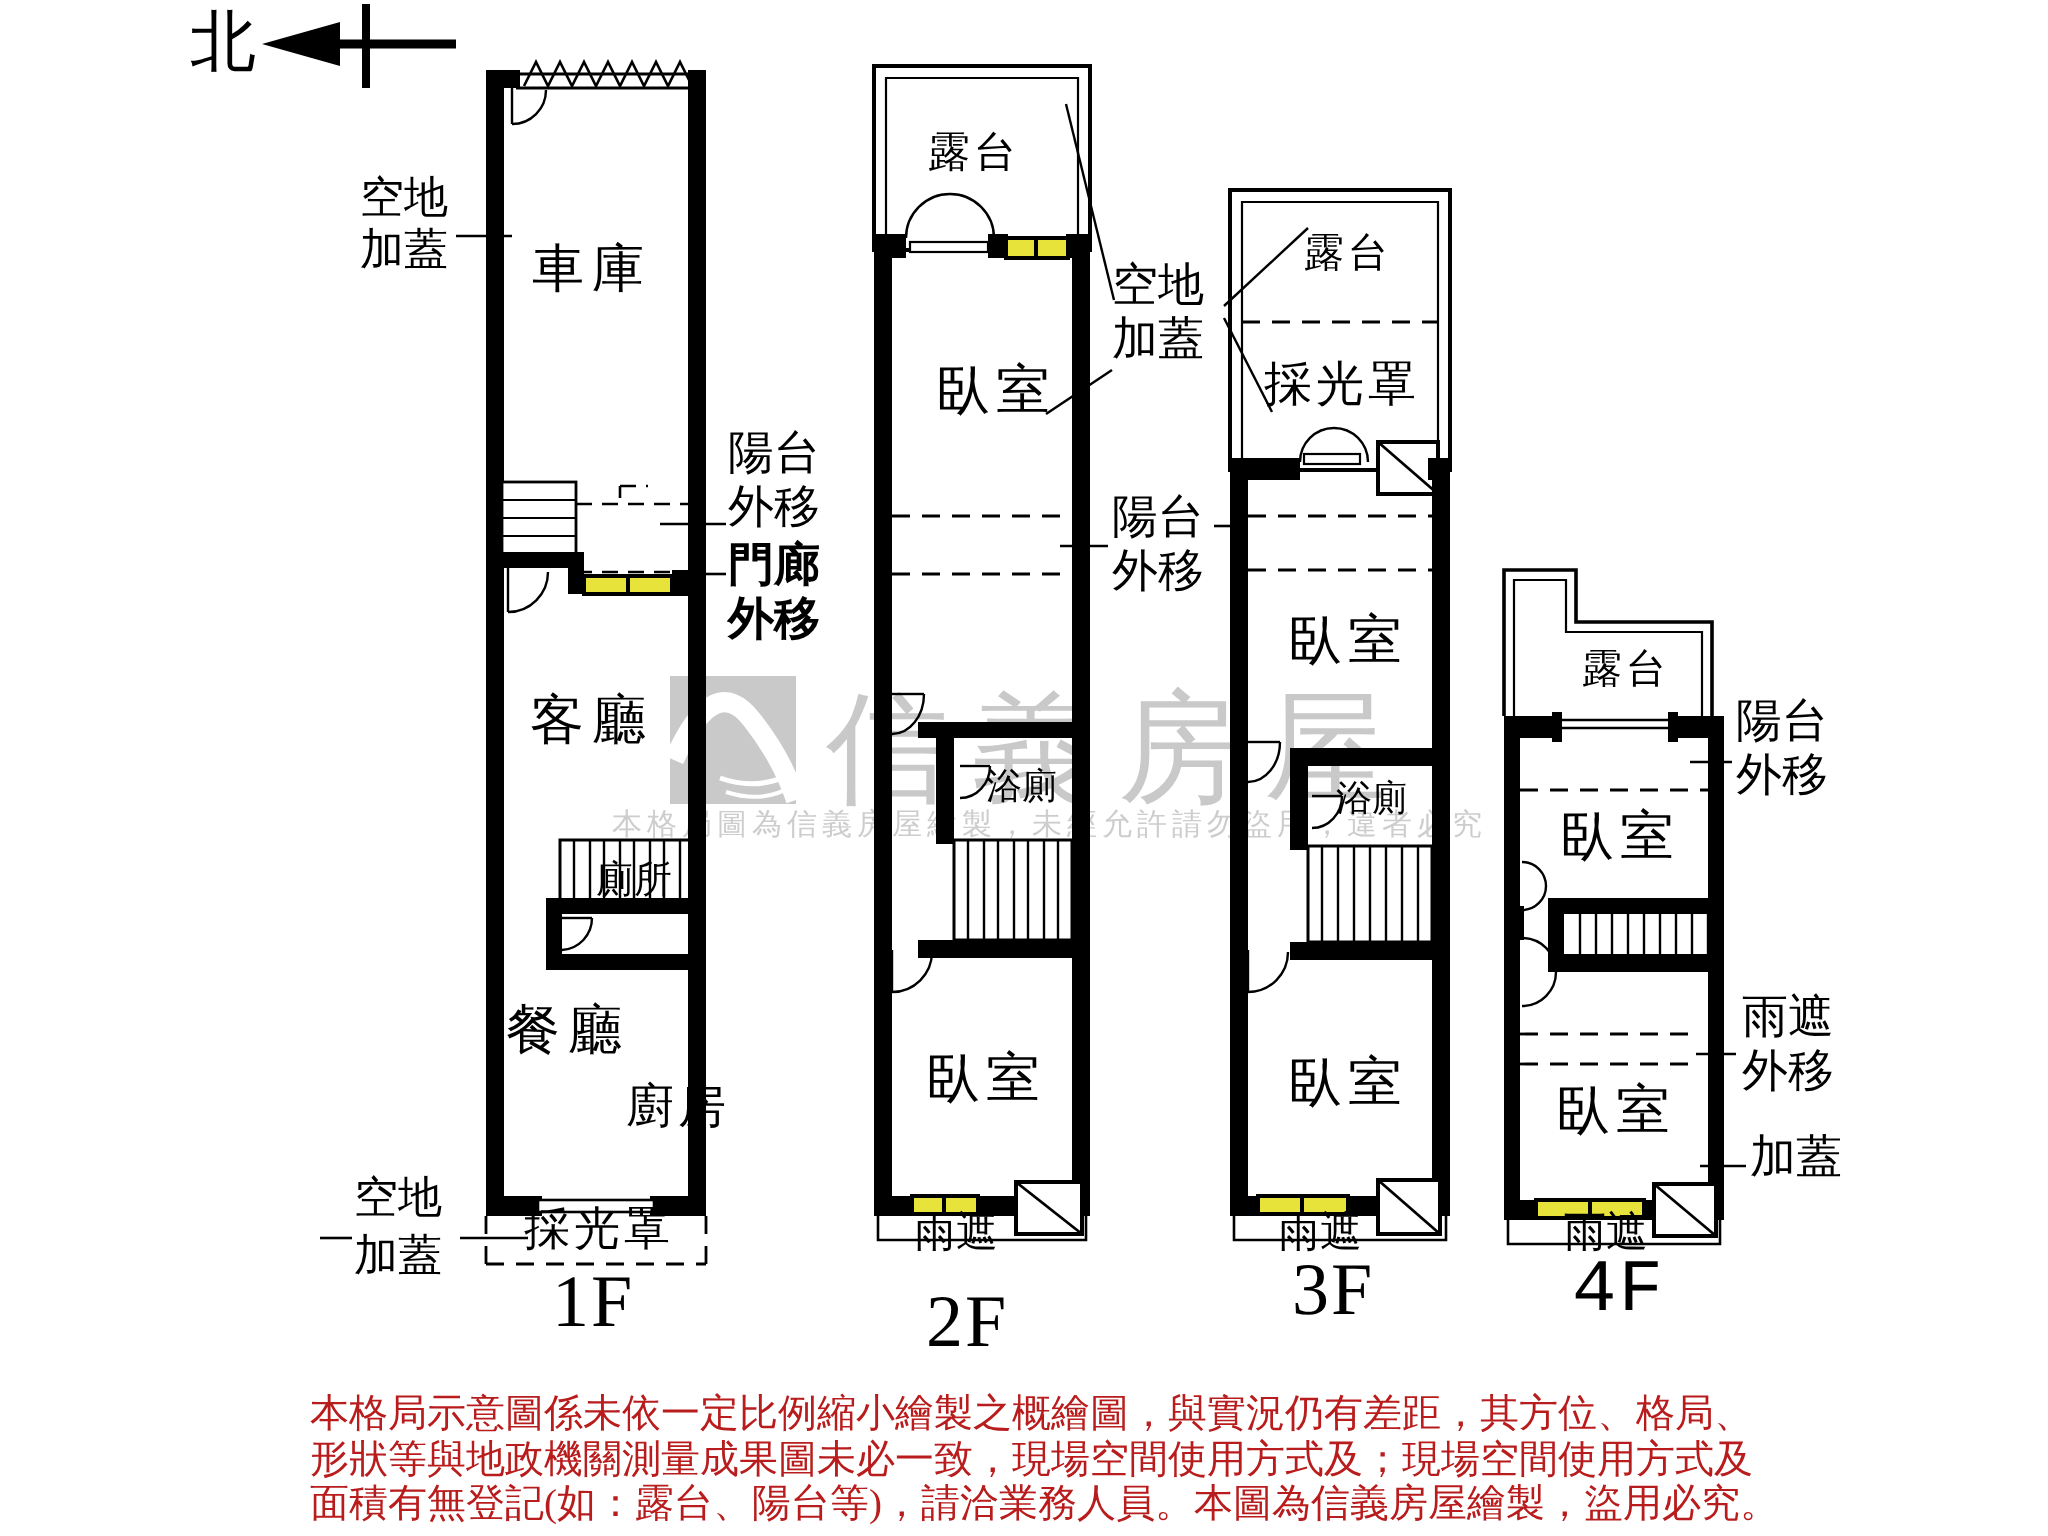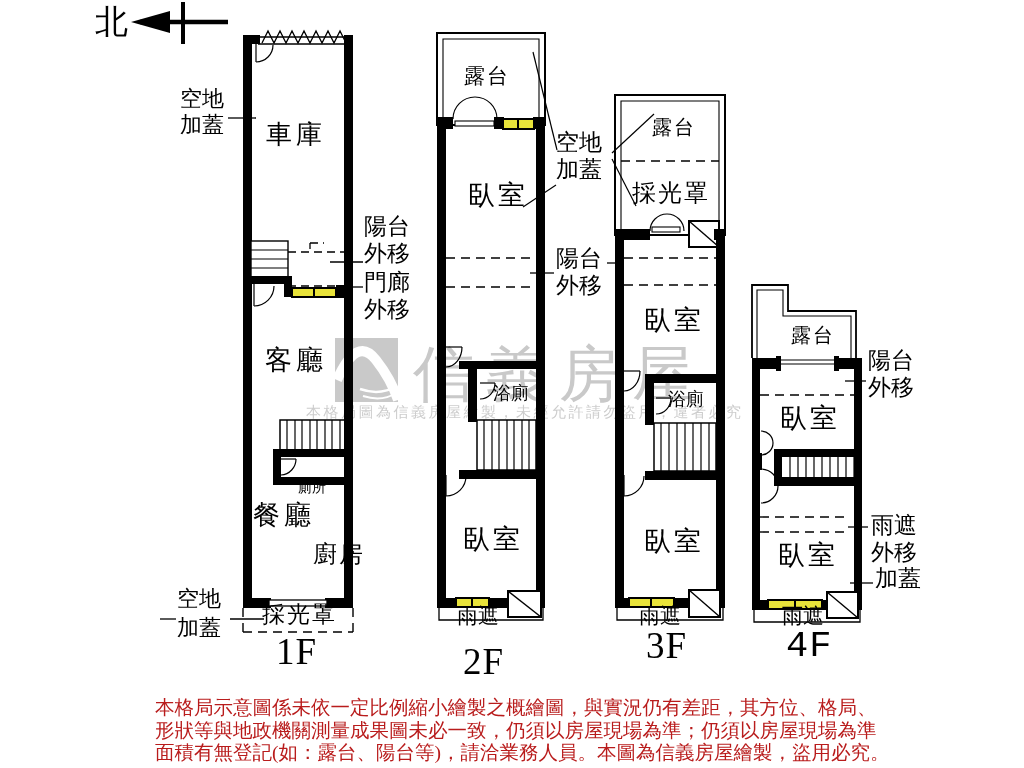--- a/index.html
+++ b/index.html
@@ -308,23 +308,23 @@
       </g>
     </g>
   </svg>
 
   <div id="labels" class="layer">
     <div class="lbl" style="left:95px;top:3px;font-size:33px;">北</div>
 
     <div class="lbl wrap2" style="left:180px;top:86px;font-size:22px;">空地加蓋</div>
     <div class="lbl" style="left:266px;top:120px;font-size:26px;letter-spacing:4px;">車庫</div>
     <div class="lbl wrap2" style="left:364px;top:214px;font-size:23px;">陽台外移</div>
-    <div class="lbl wrap2" style="left:364px;top:270px;font-size:23px;">門廊外移</div>
+    <div class="lbl wrap2" style="left:364px;top:270px;font-size:23px;font-weight:bold;">門廊外移</div>
     <div class="lbl" style="left:265px;top:345px;font-size:27px;letter-spacing:4px;">客廳</div>
-    <div class="lbl" style="left:298px;top:480px;font-size:14px;">廁所</div>
+    <div class="lbl" style="left:298px;top:430px;font-size:19px;">廁所</div>
     <div class="lbl" style="left:253px;top:500px;font-size:27px;letter-spacing:4px;">餐廳</div>
     <div class="lbl" style="left:297px;top:541px;font-size:24px;letter-spacing:2px;margin-left:16px;">廚房</div>
     <div class="lbl wrap2" style="left:177px;top:585px;font-size:22px;line-height:1.3;">空地加蓋</div>
     <div class="lbl" style="left:262px;top:602px;font-size:23px;letter-spacing:2px;">採光罩</div>
     <div class="lbl floor-tag" style="left:276px;top:631px;">1F</div>
 
     <div class="lbl" style="left:464px;top:64px;font-size:21px;letter-spacing:2px;">露台</div>
     <div class="lbl" style="left:468px;top:180px;font-size:27px;letter-spacing:3px;">臥室</div>
     <div class="lbl wrap2" style="left:556px;top:130px;font-size:23px;">空地加蓋</div>
     <div class="lbl wrap2" style="left:556px;top:246px;font-size:23px;">陽台外移</div>
@@ -337,26 +337,26 @@
     <div class="lbl" style="left:632px;top:180px;font-size:24px;letter-spacing:2px;">採光罩</div>
     <div class="lbl" style="left:644px;top:305px;font-size:27px;letter-spacing:3px;">臥室</div>
     <div class="lbl" style="left:668px;top:389px;font-size:18px;">浴廁</div>
     <div class="lbl" style="left:644px;top:526px;font-size:27px;letter-spacing:3px;">臥室</div>
     <div class="lbl" style="left:639px;top:604px;font-size:21px;">雨遮</div>
     <div class="lbl floor-tag" style="left:646px;top:625px;">3F</div>
 
     <div class="lbl" style="left:791px;top:324px;font-size:20px;letter-spacing:2px;">露台</div>
     <div class="lbl wrap2" style="left:868px;top:348px;font-size:23px;">陽台外移</div>
     <div class="lbl" style="left:780px;top:403px;font-size:27px;letter-spacing:3px;">臥室</div>
-    <div class="lbl wrap2" style="left:871px;top:513px;font-size:23px;">雨遮外移</div>
+    <div class="lbl wrap2" style="left:871px;top:496px;font-size:23px;">雨遮外移</div>
     <div class="lbl" style="left:778px;top:540px;font-size:27px;letter-spacing:3px;">臥室</div>
     <div class="lbl" style="left:875px;top:566px;font-size:23px;">加蓋</div>
     <div class="lbl" style="left:782px;top:604px;font-size:21px;">雨遮</div>
     <div class="lbl floor-tag" style="left:786px;top:625px;font-family:Liberation Mono, monospace;">4F</div>
   </div>
 
   <div id="disclaimer">
     <div>本格局示意圖係未依一定比例縮小繪製之概繪圖，與實況仍有差距，其方位、格局、</div>
-    <div>形狀等與地政機關測量成果圖未必一致，仍須以房屋現場為準；仍須以房屋現場為準</div>
+    <div>形狀等與地政機關測量成果圖未必一致，現場空間使用方式及；現場空間使用方式及</div>
     <div>面積有無登記(如：露台、陽台等)，請洽業務人員。本圖為信義房屋繪製，盜用必究。</div>
   </div>
 
 </div>
 
 </body></html>

